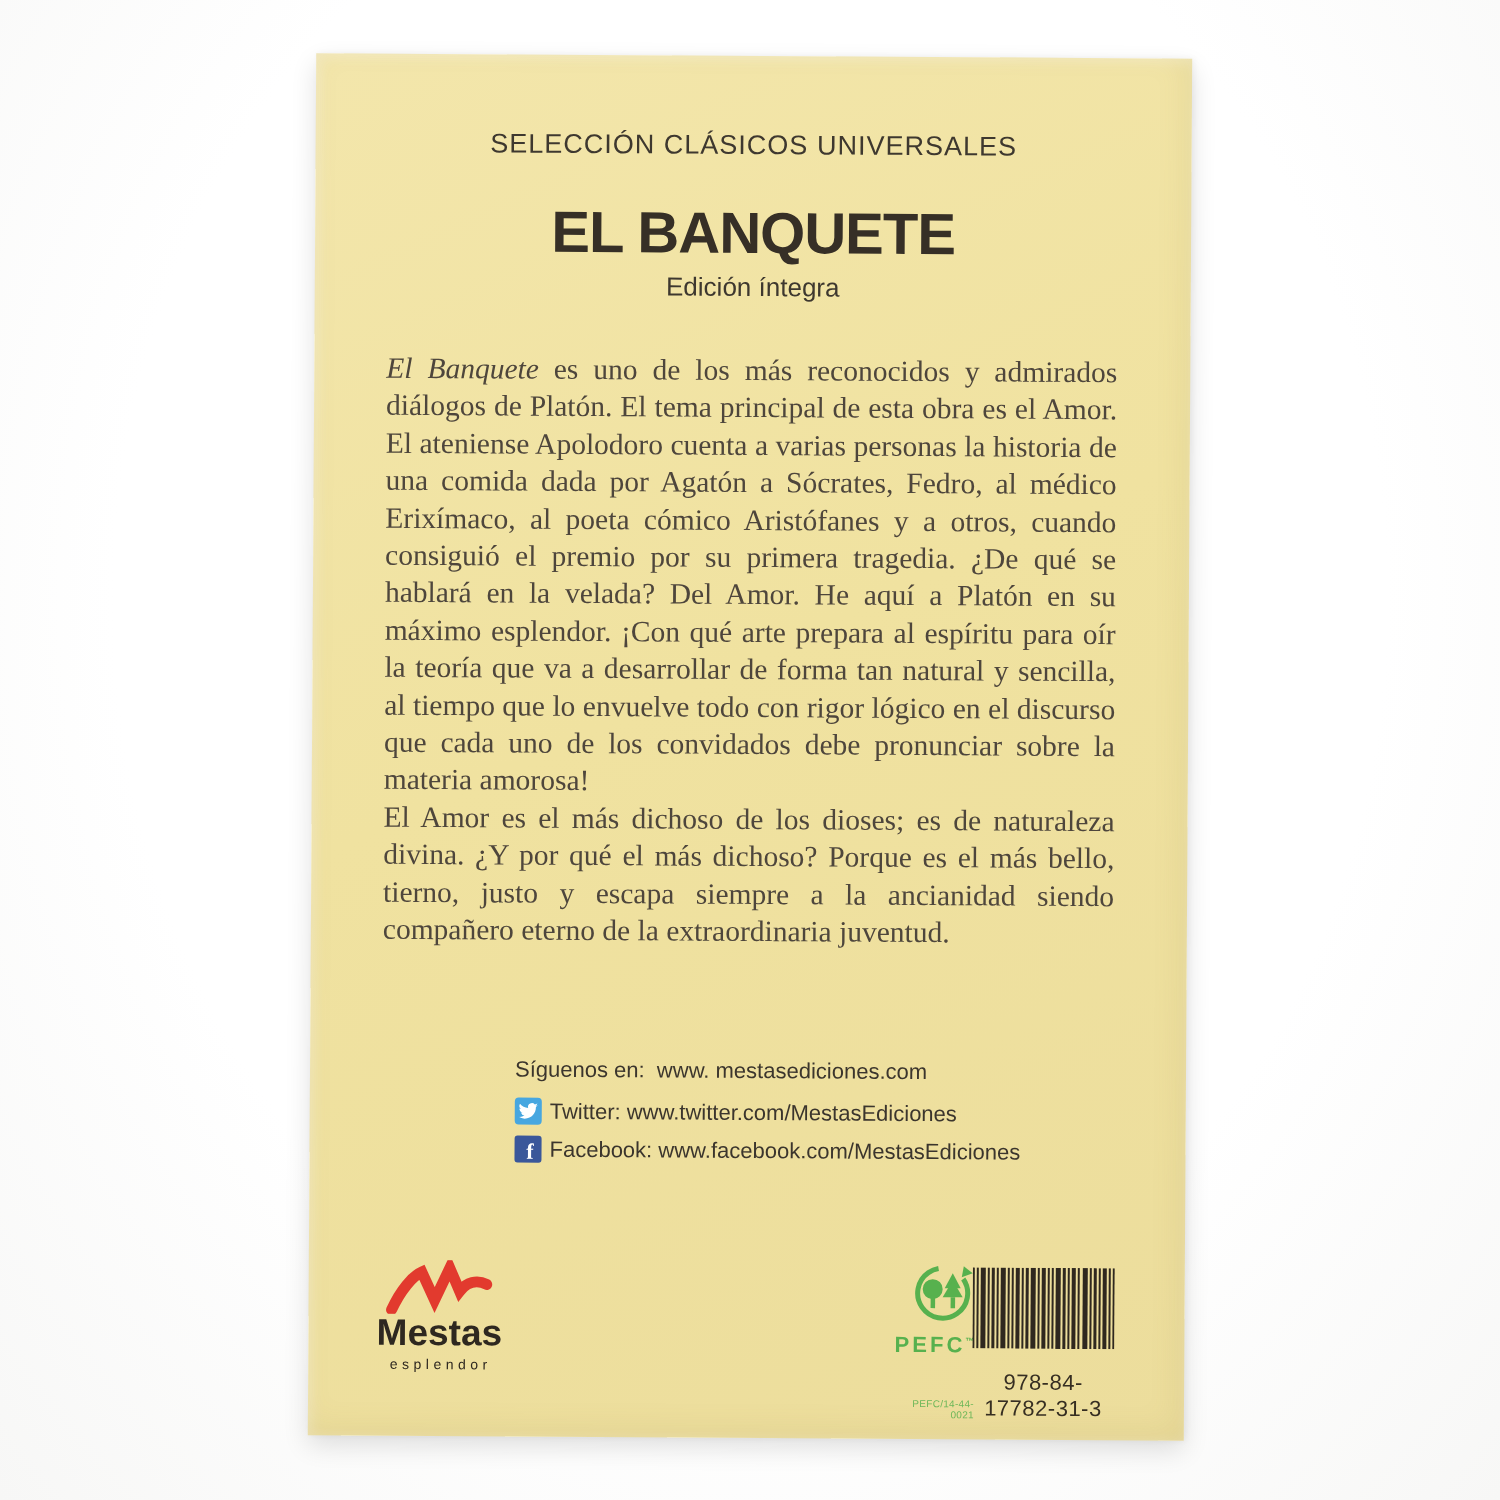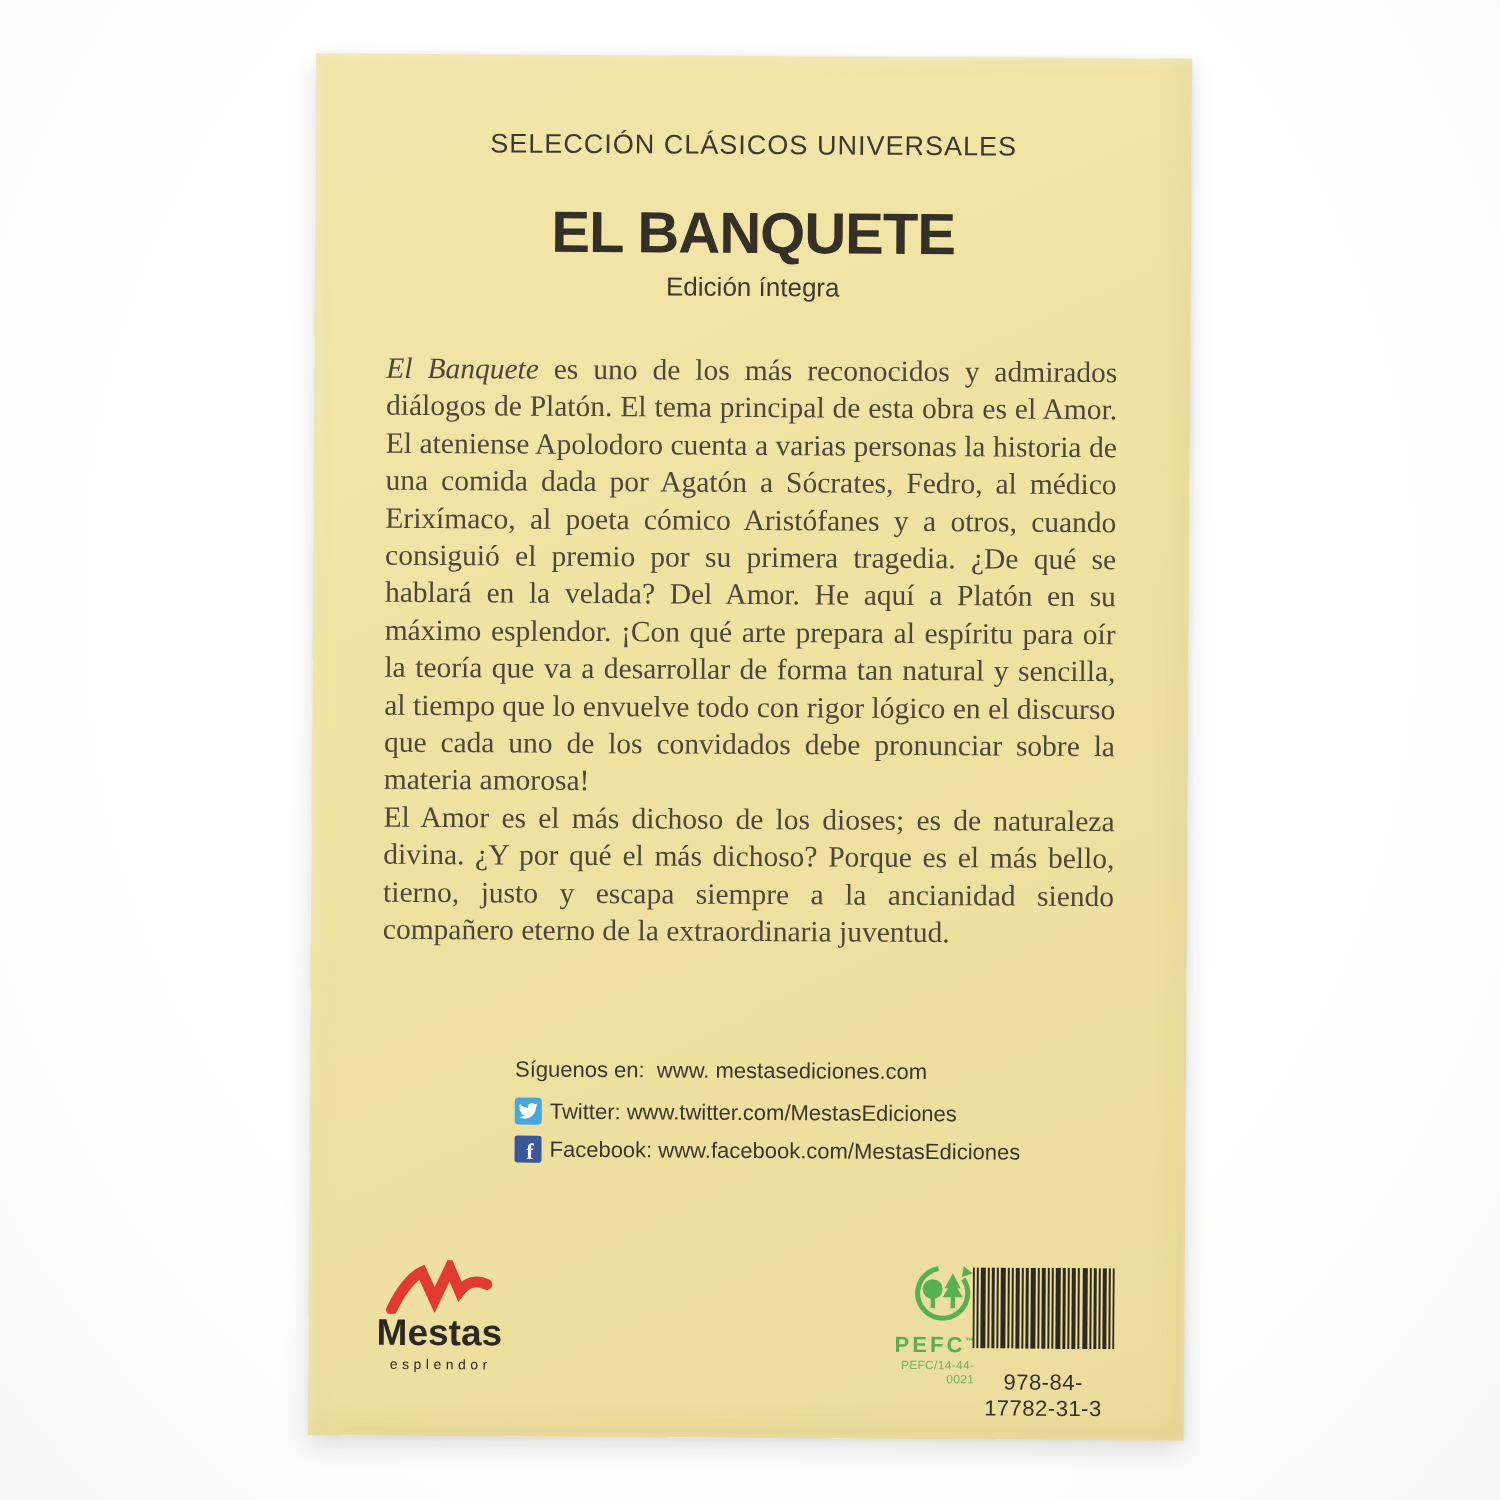--- a/index.html
+++ b/index.html
@@ -90,21 +90,21 @@
   }
   .pefc {
     position: absolute; left: 584px; top: 1206px; width: 82px;
     text-align: right; color: #57b14e;
   }
   .pefc .label {
     font-size: 22px; font-weight: bold; letter-spacing: 3px;
     margin-top: 1px;
   }
   .pefc .label sup { font-size: 9px; letter-spacing: 0; }
-  .pefc .code { font-size: 12px; letter-spacing: 0.3px; opacity: 0.85; }
+  .pefc .code { font-size: 10px; letter-spacing: 0.3px; opacity: 0.85; margin-top: 40px; }
   .barcode-wrap {
     position: absolute; left: 664px; top: 1210px; width: 142px;
     text-align: center;
   }
   .barcode-wrap .isbn {
     font-size: 22px; color: #362e22; letter-spacing: 0.5px;
     margin-top: 17px;
   }
 </style>
 </head>

